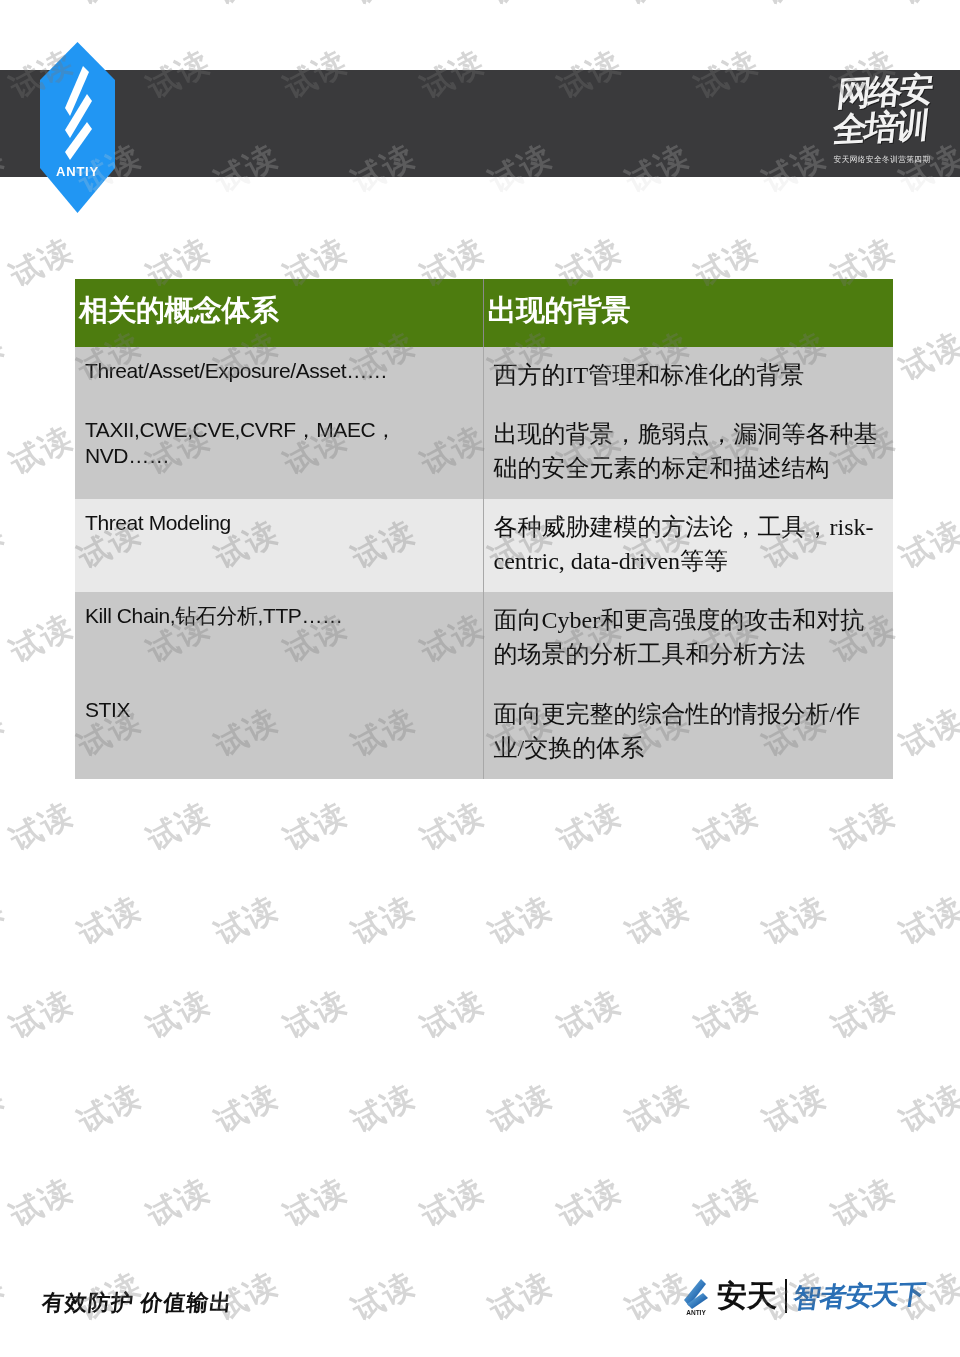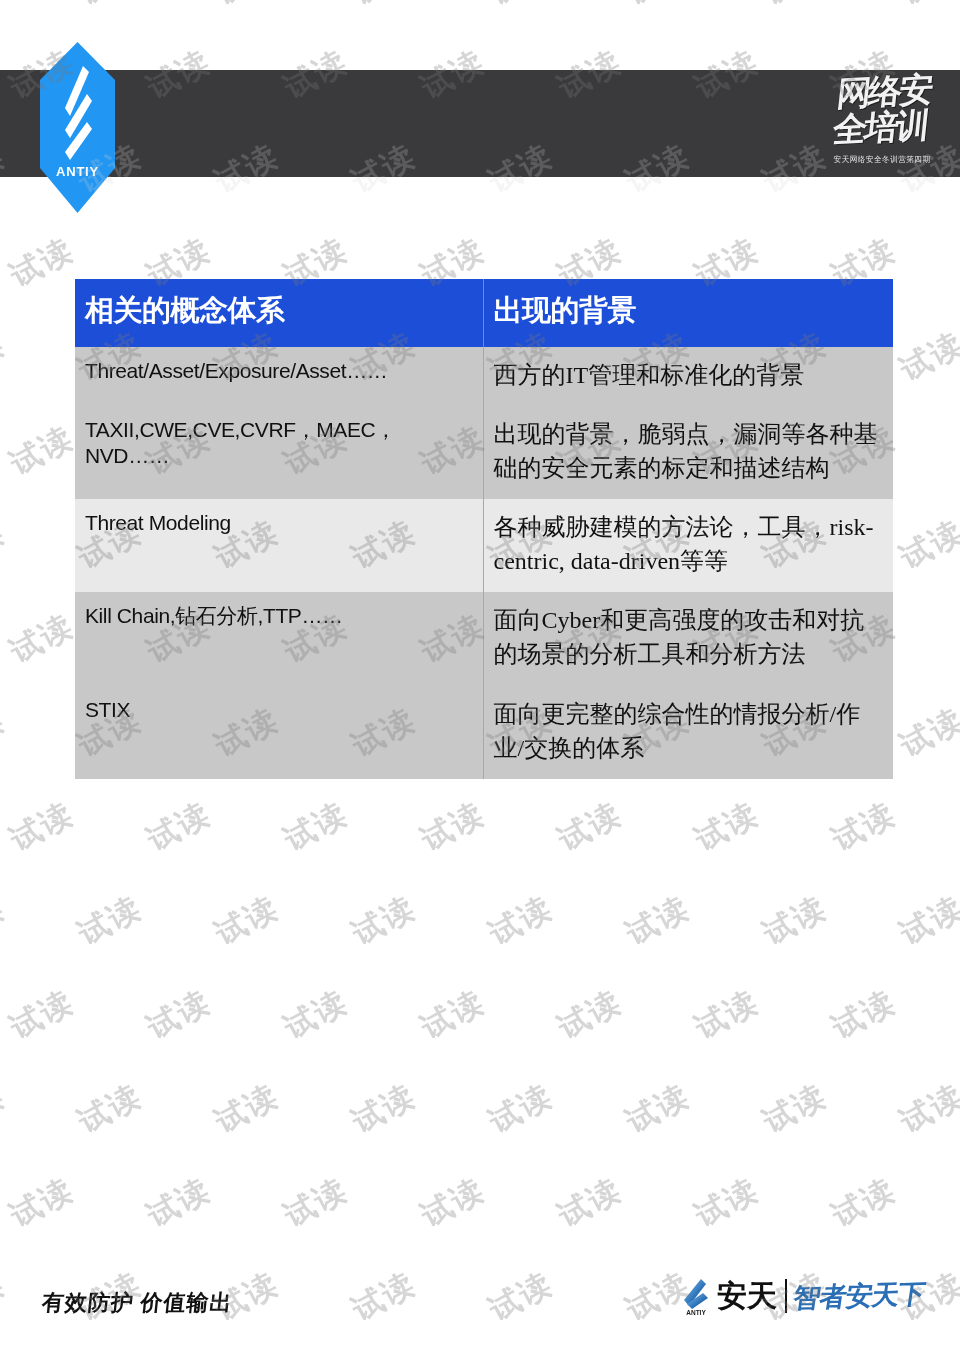--- a/index.html
+++ b/index.html
@@ -90,26 +90,26 @@
     top: 279px;
     width: 818px;
     border-collapse: collapse;
     z-index: 3;
     table-layout: fixed;
   }
   #concept-table col.c1 { width: 408px; }
   #concept-table col.c2 { width: 410px; }
 
   #concept-table th {
-    background: #1d4ed8;
+    background: #4d7c0f;
     color: #ffffff;
     text-align: left;
     vertical-align: middle;
     height: 60px;
-    padding: 2px 10px 6px 10px;
+    padding: 2px 10px 6px 4px;
     font-family: "Liberation Sans", "DejaVu Sans", sans-serif;
     font-size: 29px;
     font-weight: 700;
     letter-spacing: -0.5px;
     border: none;
     margin-top: 8px;
   }
   #concept-table th.col-b { border-left: 1px solid #8a8a8a; }
 
   #concept-table td {

